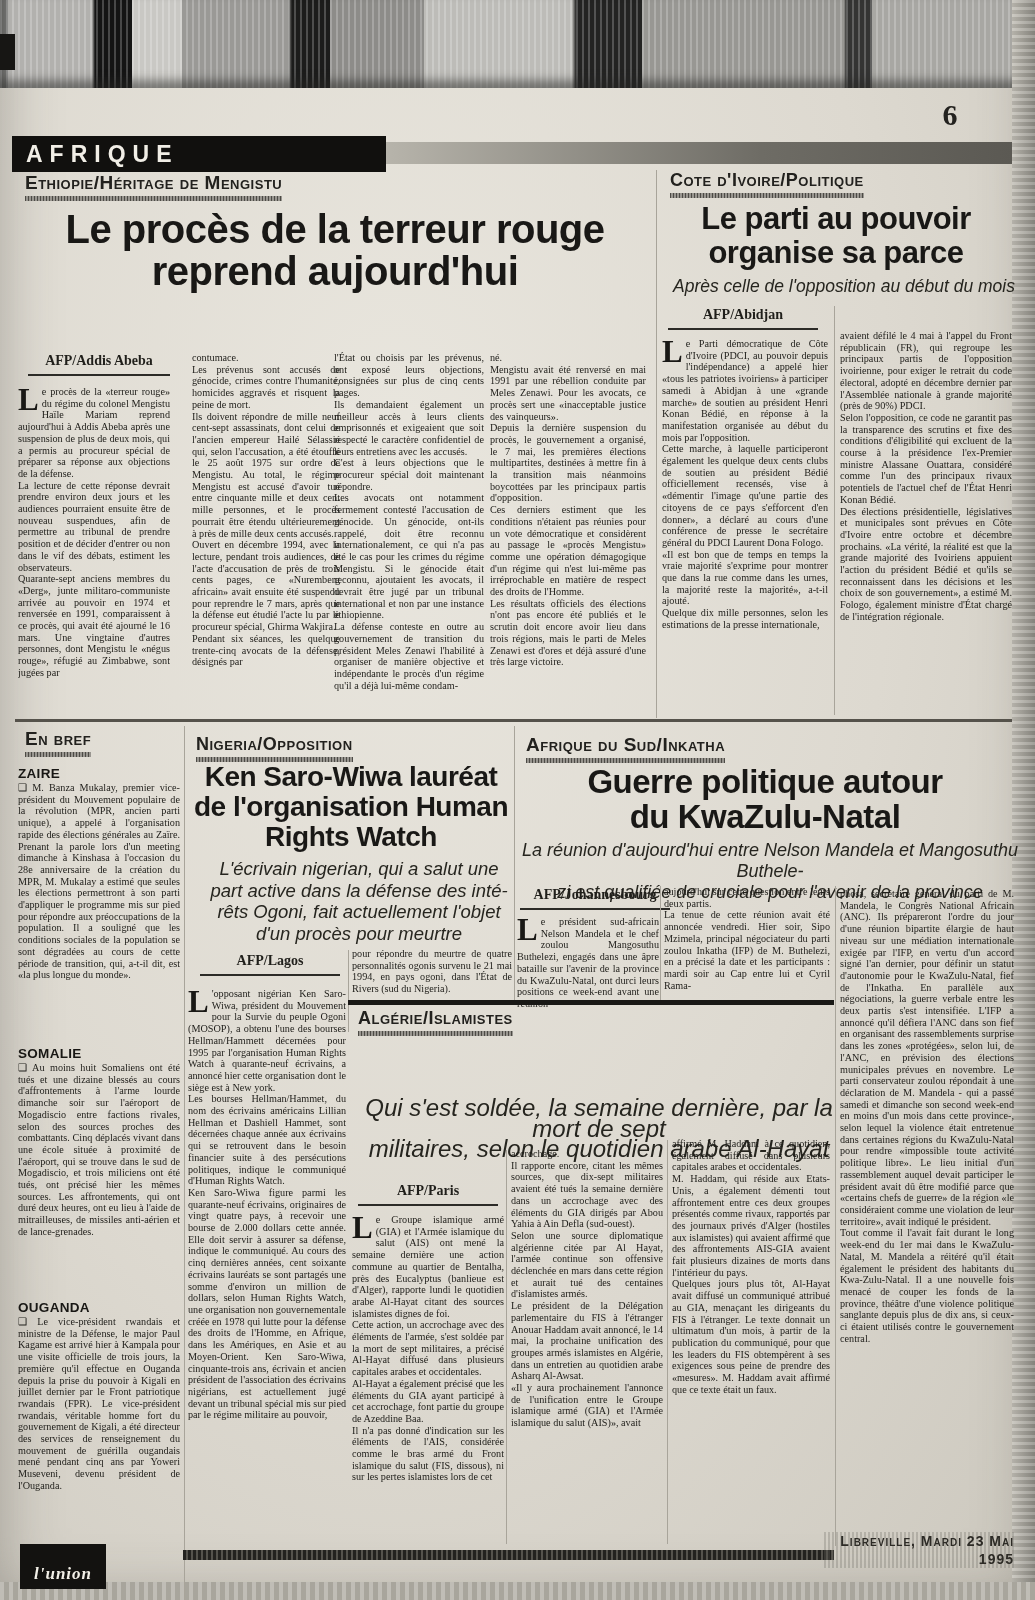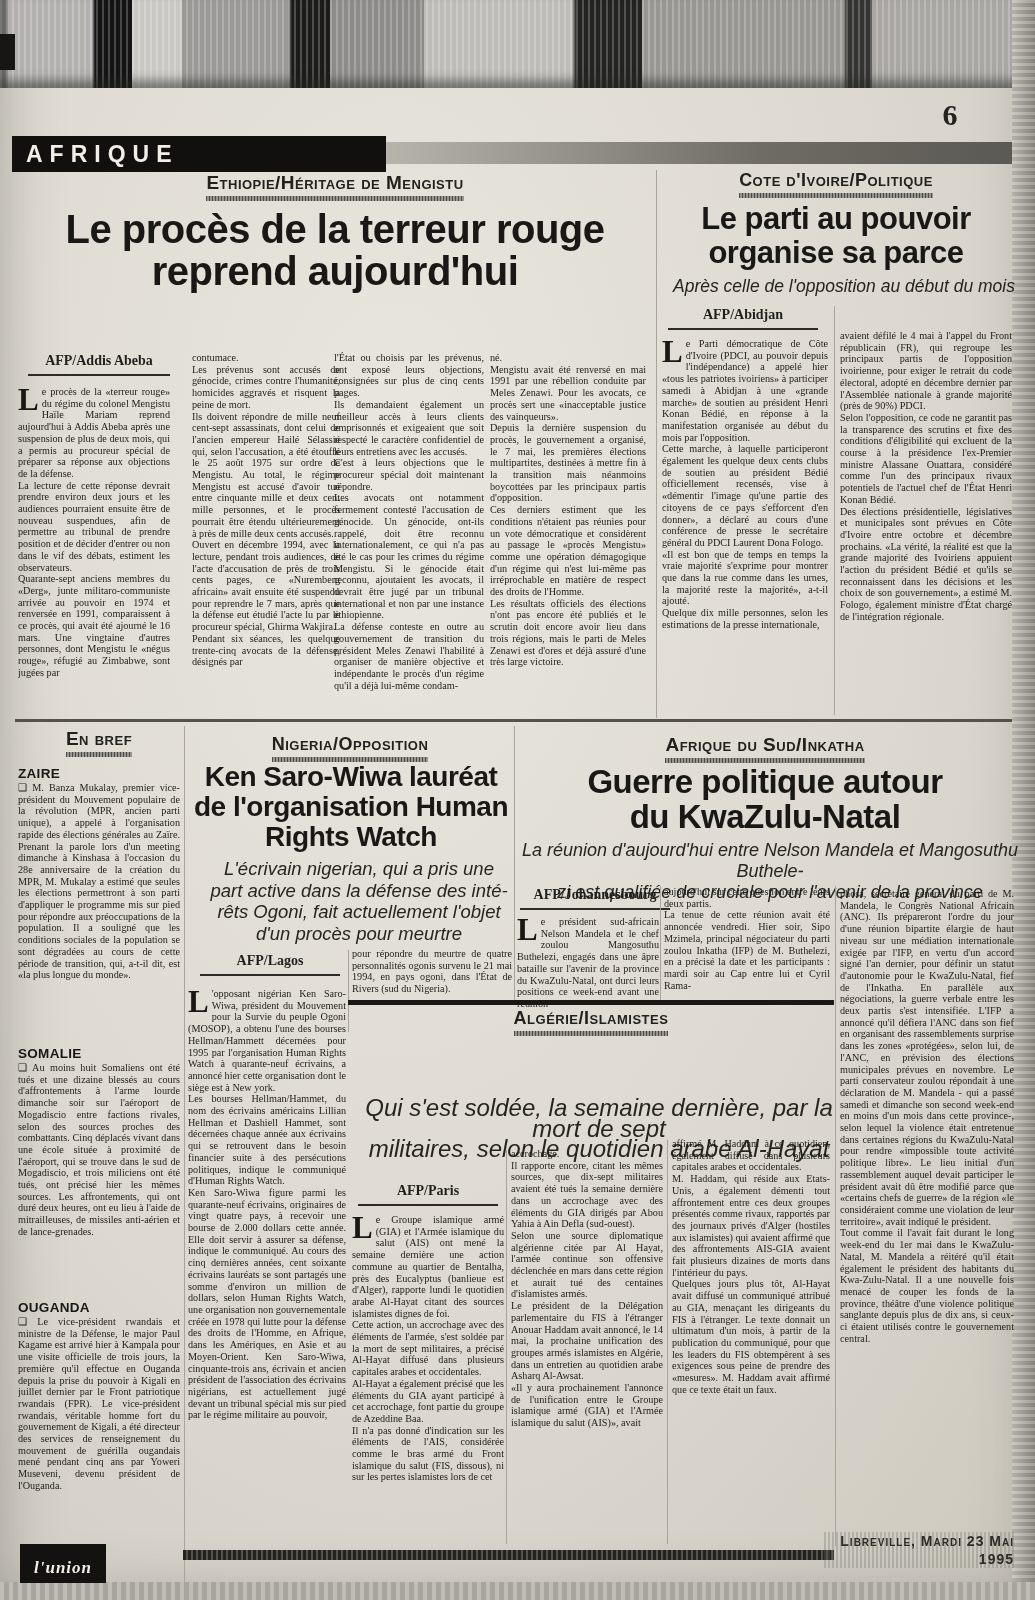--- a/index.html
+++ b/index.html
@@ -20,41 +20,41 @@
     linear-gradient(90deg,#c4c1b8,#8f8d86);}
   .bottom-band{left:0;top:1582px;width:1035px;height:18px;
     background:repeating-linear-gradient(90deg, rgba(255,255,255,.18) 0 4px, rgba(0,0,0,.06) 4px 9px),#b2afa6;}
   
   .pnum{left:900px;top:98px;width:100px;text-align:center;font:700 30px/34px "Liberation Serif",serif;color:#23221f;}
   .banner{left:12px;top:136px;width:374px;height:36px;background:#11100e;color:#f1eee6;
     font:700 23px/36px "Liberation Sans",sans-serif;letter-spacing:7px;padding-left:14px;box-sizing:border-box;}
   .banner-ext{left:386px;top:142px;width:626px;height:22px;
     background:linear-gradient(90deg,#b7b4ab,#6e6c65 60%,#5b5953);}
   
-  .kicker{text-align:center;font-family:"Liberation Sans",sans-serif;font-weight:700;
+  .kicker{text-align:left;font-family:"Liberation Sans",sans-serif;font-weight:700;
     font-variant:small-caps;font-size:19px;color:#22211e;letter-spacing:.5px;}
   .kicker > span{display:inline-block;padding:0 10px 3px;}
   .kicker > span::after{content:"";display:block;height:5px;margin-top:2px;
     background:repeating-linear-gradient(90deg,#4c4a45 0 1px,#999690 1px 3px);}
   .headline{font-family:"Liberation Sans",sans-serif;font-weight:700;text-align:center;
     color:#191816;letter-spacing:-.5px;white-space:pre-line;}
   .subhead{font-family:"Liberation Sans",sans-serif;font-style:italic;text-align:center;
     color:#26251f;white-space:pre-line;margin-left:8px;}
   .byline{font:700 14px/18px "Liberation Serif",serif;text-align:center;
     border-bottom:2px solid #2c2b27;padding-bottom:4px;color:#201f1b;}
   .body{font-size:10.2px;line-height:11.7px;text-align:justify;white-space:pre-line;
     overflow:hidden;color:#1e1d19;}
   .dropcap{float:left;font:700 31px/26px "Liberation Serif",serif;padding:1px 3px 0 0;color:#191815;}
   .brief-title{font:700 13.5px/16px "Liberation Sans",sans-serif;color:#181714;letter-spacing:.3px;}
   .hrule{background:#55524b;}
   .vrule{background:#a8a49a;width:1px;}
   .heavybar{background:#191815;}
   .stripedbar{background:repeating-linear-gradient(90deg,#23221f 0 3px,#55534d 3px 5px);}
   .logo{background:#131210;color:#f2efe7;font:italic 700 17px/20px "Liberation Serif",serif;
-    padding:14px 14px 5px;letter-spacing:1px;}
+    padding:20px 14px 5px;letter-spacing:1px;}
   .footer-date{font:700 14px/18px "Liberation Sans",sans-serif;font-variant:small-caps;
     letter-spacing:1px;color:#2d2b26;text-align:right;
     background:repeating-linear-gradient(90deg,rgba(110,108,100,.30) 0 2px,rgba(0,0,0,0) 2px 4px);}
 </style>
 </head>
 <body>
 
 <div class="page">
 
   <div class="abs strip"></div>
@@ -115,21 +115,21 @@
   <div class="abs brief-title" style="left:18px;top:1300px;width:160px">OUGANDA</div>
   <div class="abs body" style="left:18px;top:1316px;width:162px;height:226px">❑ Le vice-président rwandais et ministre de la Défense, le major Paul Kagame est arrivé hier à Kampala pour une visite officielle de trois jours, la première qu'il effectue en Ouganda depuis la prise du pouvoir à Kigali en juillet dernier par le Front patriotique rwandais (FPR). Le vice-président rwandais, véritable homme fort du gouvernement de Kigali, a été directeur des services de renseignement du mouvement de guérilla ougandais mené pendant cinq ans par Yoweri Museveni, devenu président de l'Ouganda.</div>
   <div class="abs logo" style="left:20px;top:1544px">l'union</div>
 
   <div class="abs vrule" style="left:184px;top:726px;height:876px"></div>
 
   <div class="abs kicker" style="left:186px;top:734px;width:328px;font-size:18px"><span>Nigeria/Opposition</span></div>
   <div class="abs headline" style="left:190px;top:762px;width:322px;font-size:28px;line-height:30px">Ken Saro-Wiwa lauréat
 de l'organisation Human
 Rights Watch</div>
-  <div class="abs subhead" style="left:190px;top:858px;width:322px;font-size:18.5px;line-height:21.5px">L'écrivain nigerian, qui a pris une
+  <div class="abs subhead" style="left:190px;top:858px;width:322px;font-size:18.5px;line-height:21.5px">L'écrivain nigerian, qui a salut une
 part active dans la défense des inté-
 rêts Ogoni, fait actuellement l'objet
 d'un procès pour meurtre</div>
   <div class="abs byline" style="left:200px;top:952px;width:140px">AFP/Lagos</div>
   <div class="abs vrule" style="left:348px;top:950px;height:82px"></div>
   <div class="abs body" style="left:352px;top:948px;width:160px;height:84px">pour répondre du meurtre de quatre personnalités ogonis survenu le 21 mai 1994, en pays ogoni, dans l'État de Rivers (sud du Nigeria).</div>
   <div class="abs body" style="left:188px;top:988px;width:158px;height:452px"><span class="dropcap">L</span><span>'opposant nigérian Ken Saro-Wiwa, président du Mouvement pour la Survie du peuple Ogoni (MOSOP), a obtenu l'une des bourses Hellman/Hammett décernées pour 1995 par l'organisation Human Rights Watch à quarante-neuf écrivains, a annoncé hier cette organisation dont le siège est à New york.
 Les bourses Hellman/Hammet, du nom des écrivains américains Lillian Hellman et Dashiell Hammet, sont décernées chaque année aux écrivains qui se retrouvent dans le besoin financier suite à des persécutions politiques, indique le communiqué d'Human Rights Watch.
 Ken Saro-Wiwa figure parmi les quarante-neuf écrivains, originaires de vingt quatre pays, à recevoir une bourse de 2.000 dollars cette année. Elle doit servir à assurer sa défense, indique le communiqué. Au cours des cinq dernières années, cent soixante écrivains lauréats se sont partagés une somme d'environ un million de dollars, selon Human Rights Watch, une organisation non gouvernementale créée en 1978 qui lutte pour la défense des droits de l'Homme, en Afrique, dans les Amériques, en Asie et au Moyen-Orient. Ken Saro-Wiwa, cinquante-trois ans, écrivain et ancien président de l'association des écrivains nigérians, est actuellement jugé devant un tribunal spécial mis sur pied par le régime militaire au pouvoir,</span></div>
 

